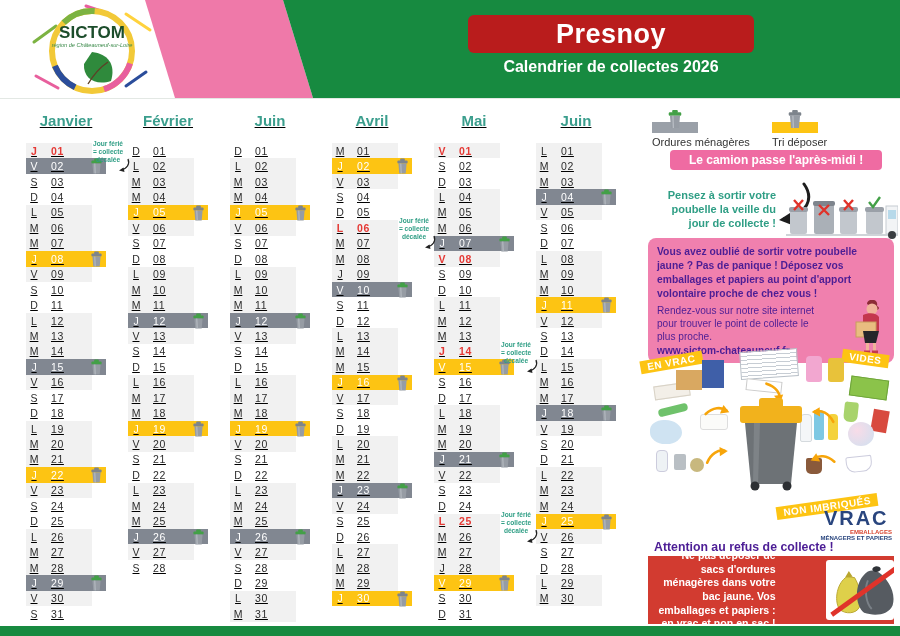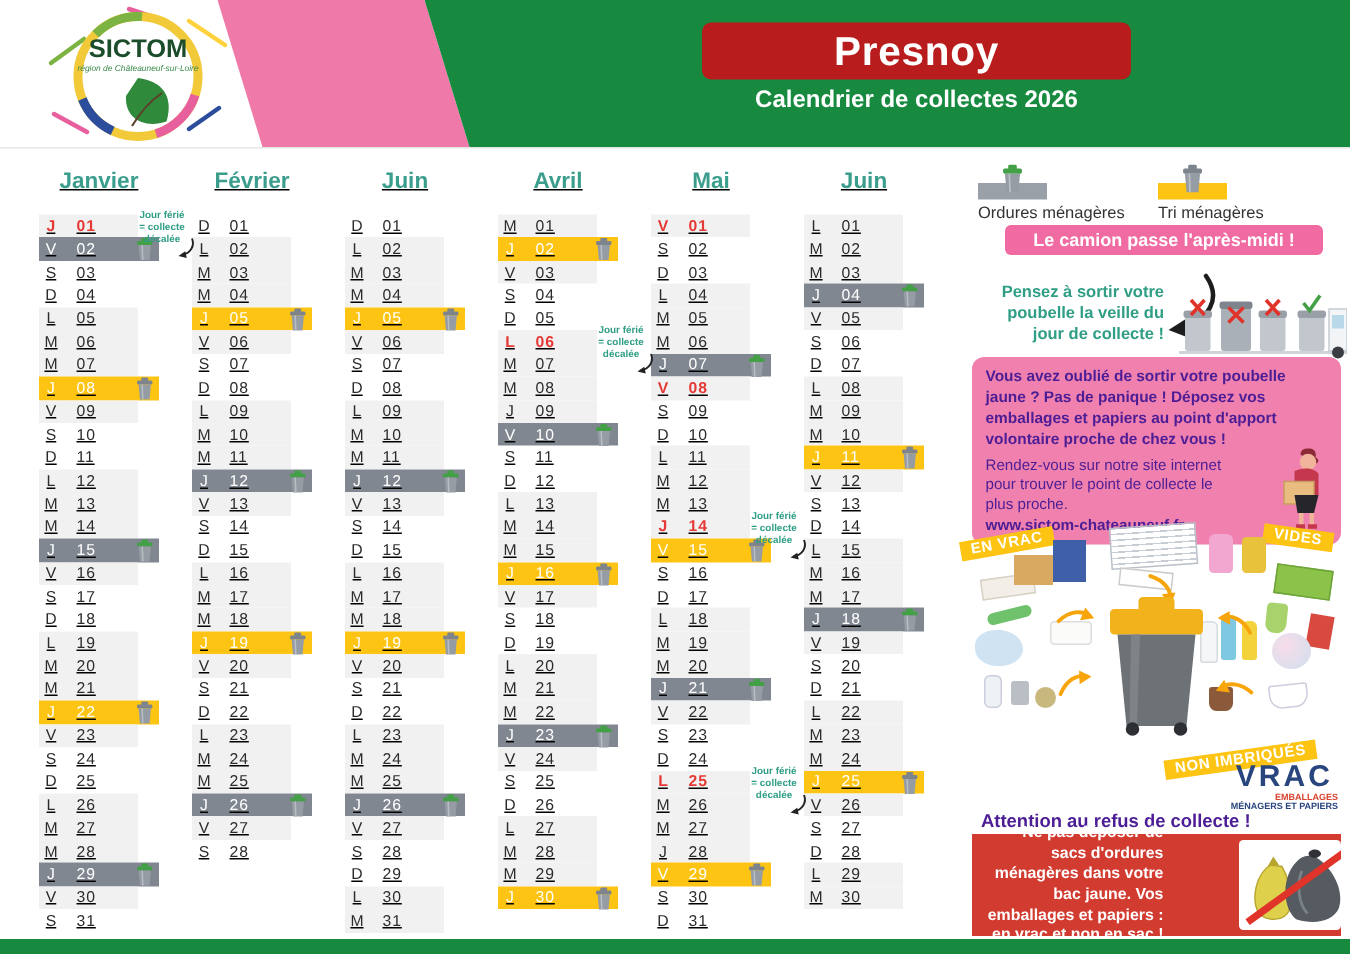--- a/index.html
+++ b/index.html
@@ -1073,21 +1073,21 @@
       </div>
       <div class="legend-item">
         <div class="band tri-band">
           <span class="band-bin"><span class="bin"><svg width="16" height="20" viewBox="0 0 13 16">
                   <rect x="4.2" y="0.6" width="4.6" height="2.6" rx="0.8" fill="#7d848c"></rect>
                   <rect x="1.4" y="2.6" width="10.2" height="2.8" rx="0.9" fill="#7d848c"></rect>
                   <path d="M2.4 5.4 L10.6 5.4 L9.7 15.4 L3.3 15.4 Z" fill="#969ca4"></path>
                   <path d="M4.3 5.4 L5.3 5.4 L5.7 15.4 L4.7 15.4 Z" fill="#c2c7cd" opacity="0.8"></path>
                 </svg></span></span>
         </div>
-        <span class="legend-label">Tri ménagères</span>
+        <span class="legend-label">Tri déposer</span>
       </div>
     </div>
 
     <div class="banner">Le camion passe l'après-midi !</div>
 
     <div class="reminder">
       <div class="reminder-text">Pensez à sortir votre poubelle la veille du jour de collecte !</div>
       <span class="black-arrow">
         <svg width="42" height="46" viewBox="0 0 42 46">
           <path d="M34 4 C 44 18 38 34 14 39" stroke="#1d1d1d" stroke-width="3" fill="none" stroke-linecap="round"></path>

